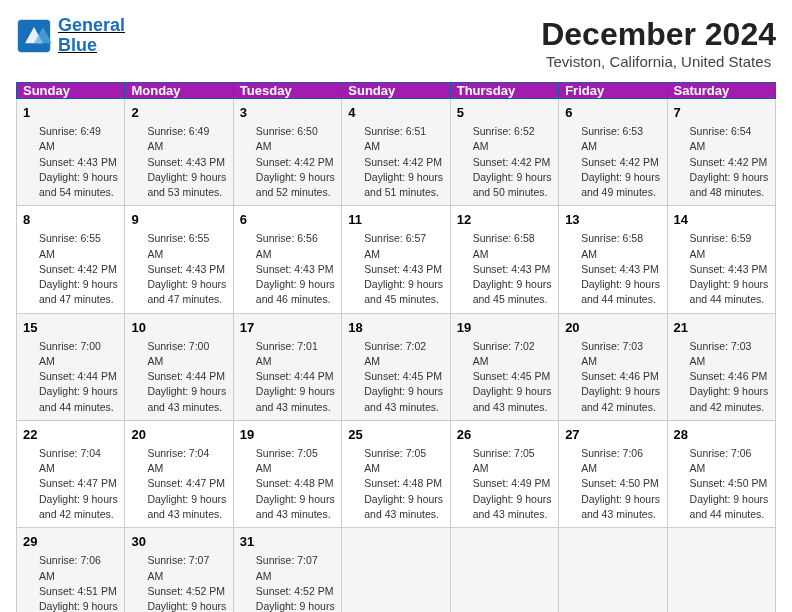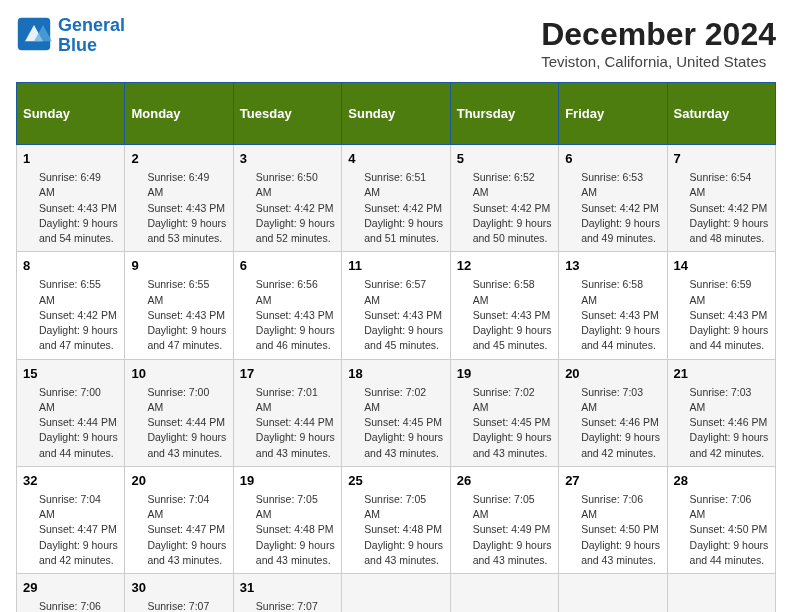--- a/index.html
+++ b/index.html
@@ -11,57 +11,59 @@
       padding: 16px;
     }
     .header {
       display: flex;
       justify-content: space-between;
       align-items: flex-start;
       margin-bottom: 12px;
     }
     .logo {
       display: flex;
+      align-items: center;
       gap: 6px;
+      text-decoration: underline;
     }
     .logo-text {
       font-size: 18px;
       font-weight: bold;
       color: #333;
       line-height: 1.1;
     }
     .logo-text span {
       color: #1a6fba;
     }
     .logo-icon {
       width: 36px;
       height: 36px;
     }
     .title-block {
-      text-align: left;
+      text-align: center;
     }
     .title-block h1 {
       font-size: 32px;
       font-weight: bold;
       color: #222;
     }
     .title-block h2 {
       font-size: 15px;
       font-weight: normal;
       color: #444;
     }
     table {
       width: 100%;
       border-collapse: collapse;
       font-size: 11px;
     }
     thead th {
-      background-color: #4d7c0f;
+      background-color: #a21caf;
       color: #fff;
-      padding: 23px 6px;
+      padding: 0 6px;
       text-align: left;
       font-size: 13px;
       font-weight: bold;
       border: 1px solid #1a5a9a;
     }
     tbody td {
       border: 1px solid #ccc;
       vertical-align: top;
       padding: 5px 6px;
       line-height: 1.4;
@@ -208,21 +210,21 @@
           <span class="day-num">20</span>
           <div class="day-info">Sunrise: 7:03 AM<br>Sunset: 4:46 PM<br>Daylight: 9 hours<br>and 42 minutes.</div>
         </td>
         <td>
           <span class="day-num">21</span>
           <div class="day-info">Sunrise: 7:03 AM<br>Sunset: 4:46 PM<br>Daylight: 9 hours<br>and 42 minutes.</div>
         </td>
       </tr>
       <tr>
         <td>
-          <span class="day-num">32</span>
+          <span class="day-num">22</span>
           <div class="day-info">Sunrise: 7:04 AM<br>Sunset: 4:47 PM<br>Daylight: 9 hours<br>and 42 minutes.</div>
         </td>
         <td>
           <span class="day-num">20</span>
           <div class="day-info">Sunrise: 7:04 AM<br>Sunset: 4:47 PM<br>Daylight: 9 hours<br>and 43 minutes.</div>
         </td>
         <td>
           <span class="day-num">19</span>
           <div class="day-info">Sunrise: 7:05 AM<br>Sunset: 4:48 PM<br>Daylight: 9 hours<br>and 43 minutes.</div>
         </td>

